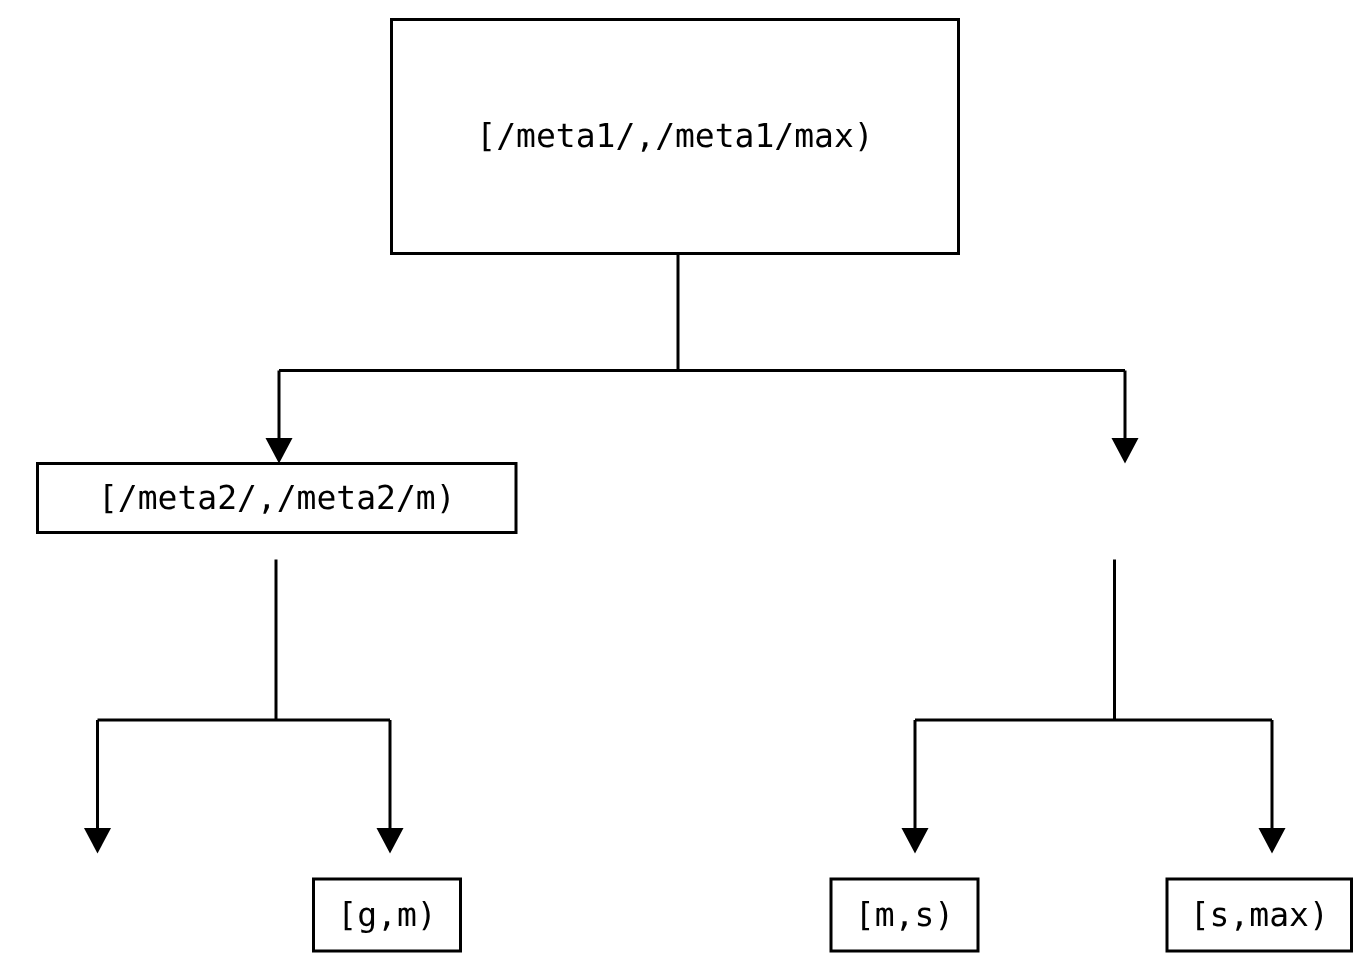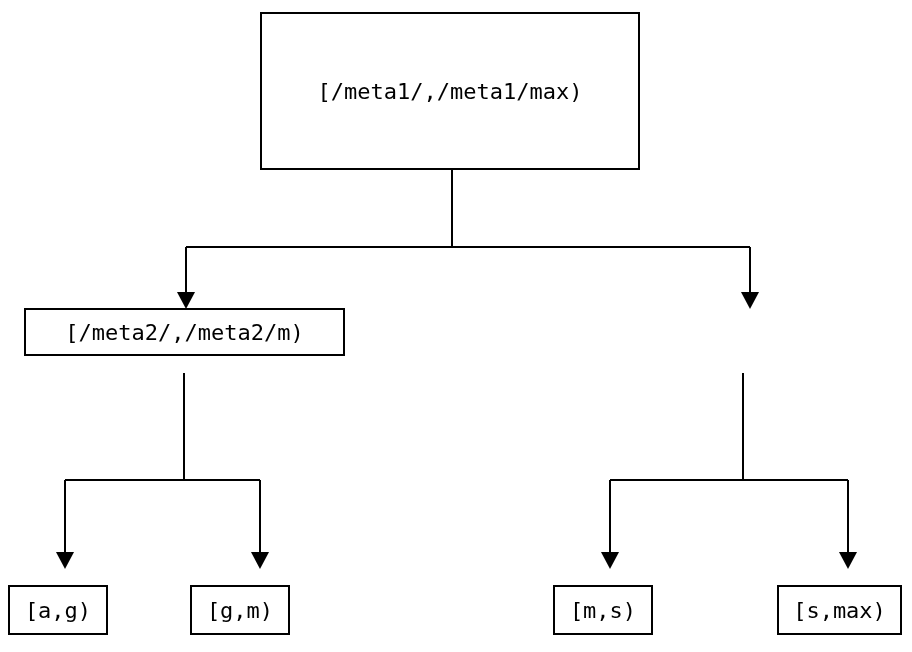--- a/index.html
+++ b/index.html
@@ -32,21 +32,21 @@
     align-items: center;
     justify-content: center;
     font-size: 22px;
     letter-spacing: 0;
     white-space: nowrap;
   }
   .node-root  { left: 260px; top: 12px;  width: 380px; height: 158px; }
   .node-left  { left: 24px;  top: 308px; width: 321px; height: 48px; }
   .node-right { left: 583px; top: 325px; width: 320px; height: 48px; }
   .node-leaf-ag   { left: 8px;   top: 585px; width: 100px; height: 50px; }
-  .node-leaf-gm   { left: 190px; top: 585px; width: 100px; height: 50px; }
+  .node-leaf-gm   { left: 208px; top: 585px; width: 100px; height: 50px; }
   .node-leaf-ms   { left: 553px; top: 585px; width: 100px; height: 50px; }
   .node-leaf-smax { left: 777px; top: 585px; width: 125px; height: 50px; }
   .edge {
     stroke: #000000;
     stroke-width: 2;
     fill: none;
   }
   .arrowhead {
     fill: #000000;
     stroke: none;
@@ -79,21 +79,20 @@
     <path class="edge" d="M848 480 L848 553"></path>
     <polygon class="arrowhead" points="601,552 619,552 610,569"></polygon>
     <polygon class="arrowhead" points="839,552 857,552 848,569"></polygon>
   </svg>
 
   <div class="node node-root">[/meta1/,/meta1/max)</div>
 
   <div class="node node-left">[/meta2/,/meta2/m)</div>
 
 
-  <div class="node node-leaf-ag">[a,g)</div>
 
   <div class="node node-leaf-gm">[g,m)</div>
 
   <div class="node node-leaf-smax">[s,max)</div>
 
   <div class="node node-leaf-ms">[m,s)</div>
 
 </div>
 
 </body></html>

